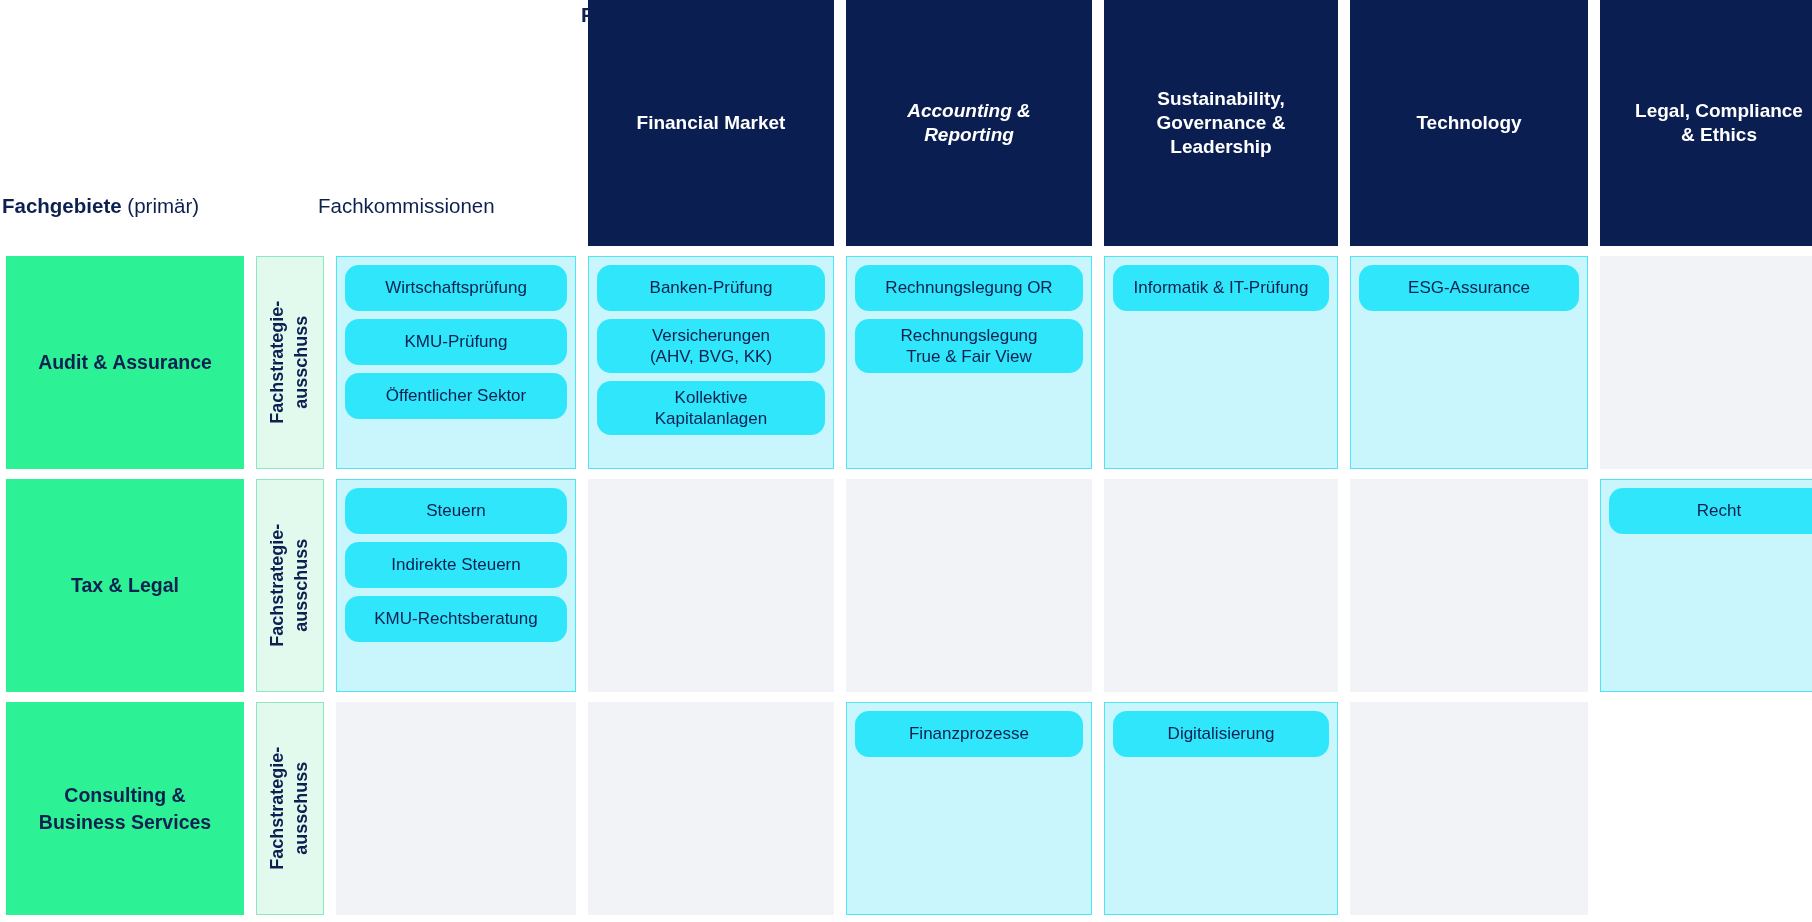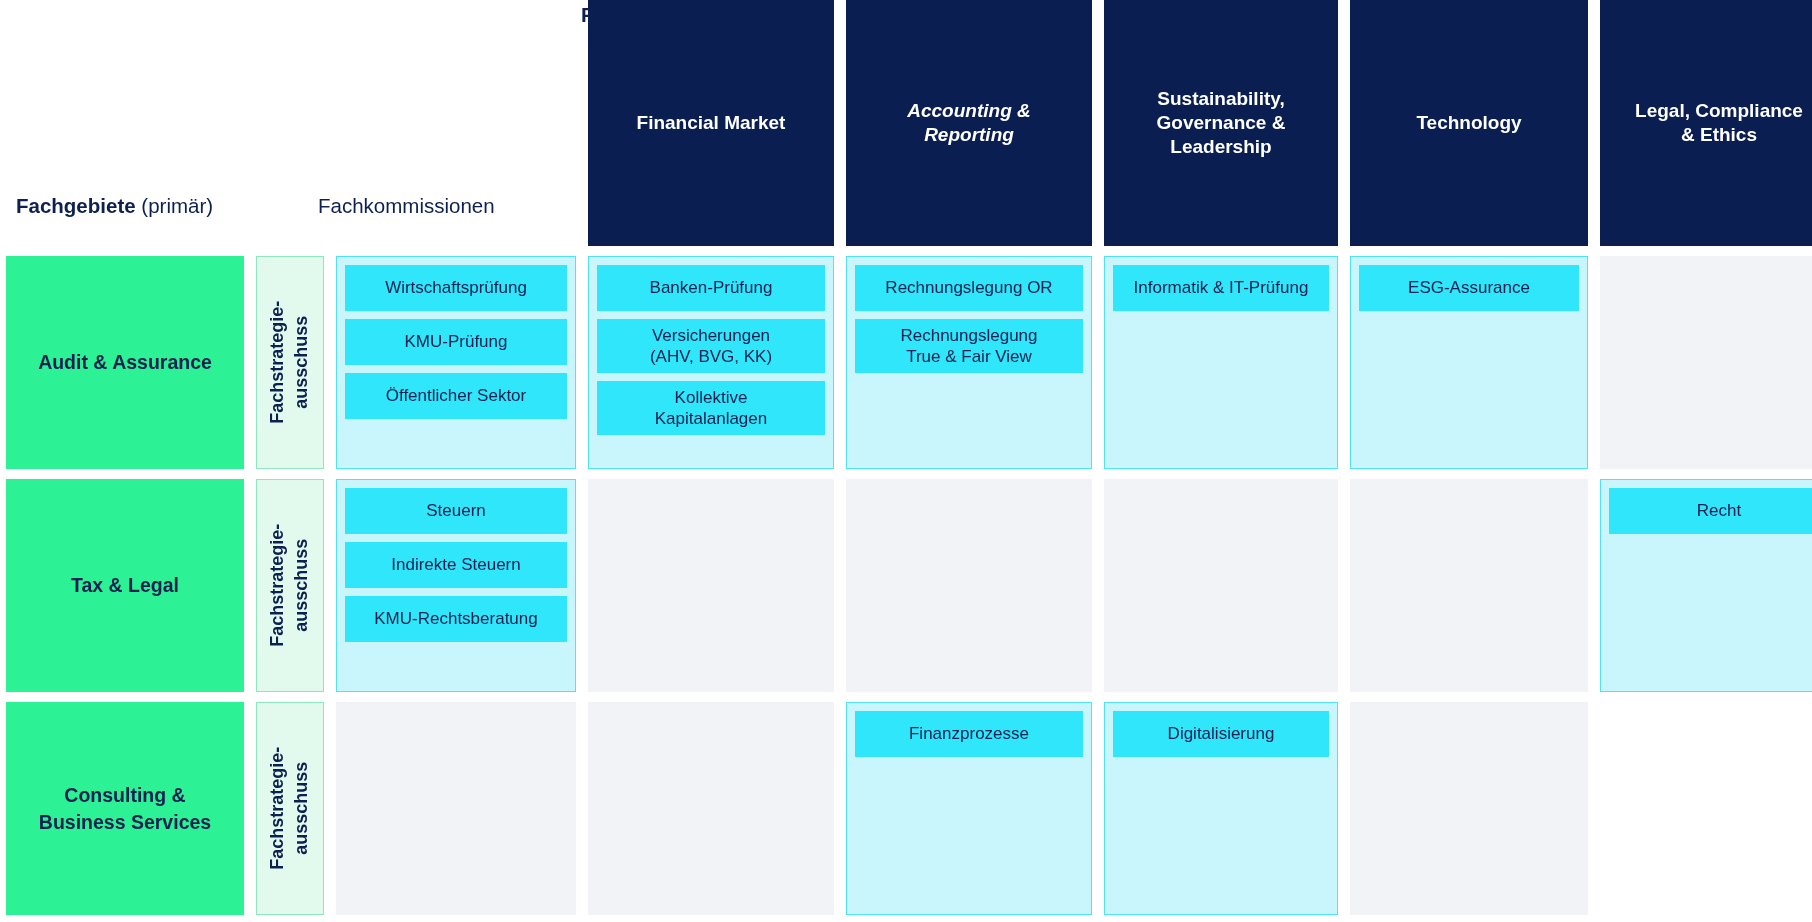--- a/index.html
+++ b/index.html
@@ -36,21 +36,21 @@
     white-space:nowrap;
   }
   .caption b{font-weight:700;}
   .caption span{font-weight:400;}
   .cap-top{
     position:absolute;
     left:581px;top:5px;
   }
   .cap-fachgebiete{
     position:absolute;
-    left:16px;top:196px;
+    left:2px;top:196px;
   }
   .cap-fachkomm{
     position:absolute;
     left:318px;top:196px;
   }
 
   
   .hdr{
     background:#0a1e52;
     color:#ffffff;
@@ -122,20 +122,21 @@
     font-size:17px;
     line-height:1.24;
     font-weight:400;
     text-align:center;
     display:flex;
     align-items:center;
     justify-content:center;
     padding:6px 4px;
     min-height:46px;
     box-sizing:border-box;
+    border-radius:14px;
   }
   .chip.tall{min-height:52px;}
   .spacer{grid-column:1 / -1;}
 </style>
 </head>
 <body>
 
 <div class="board">
 
   <div class="caption cap-top">

